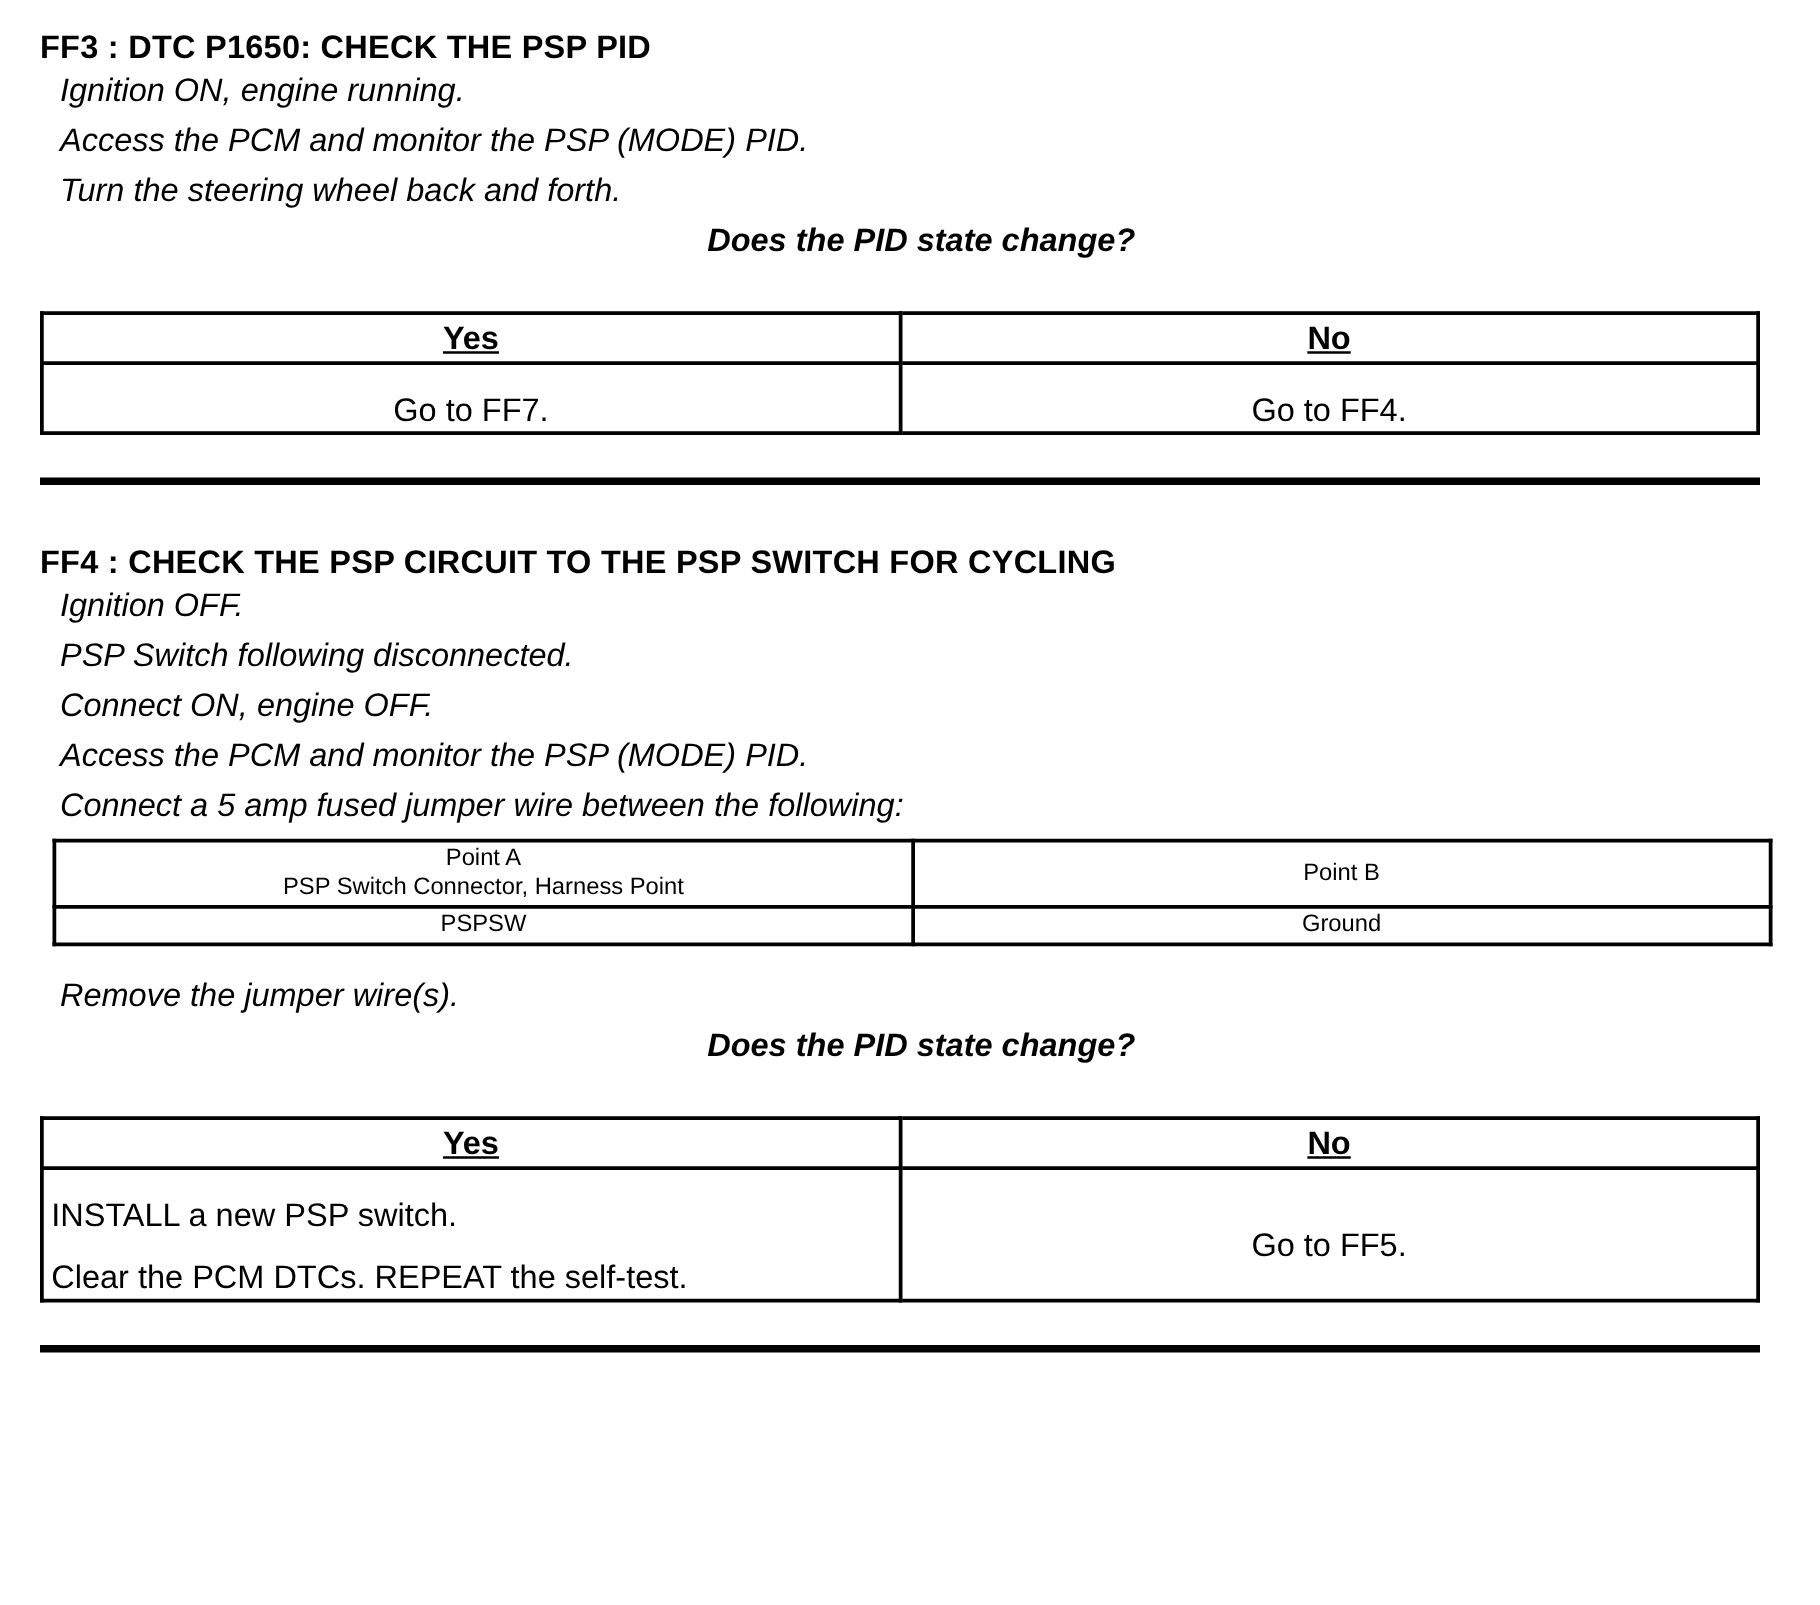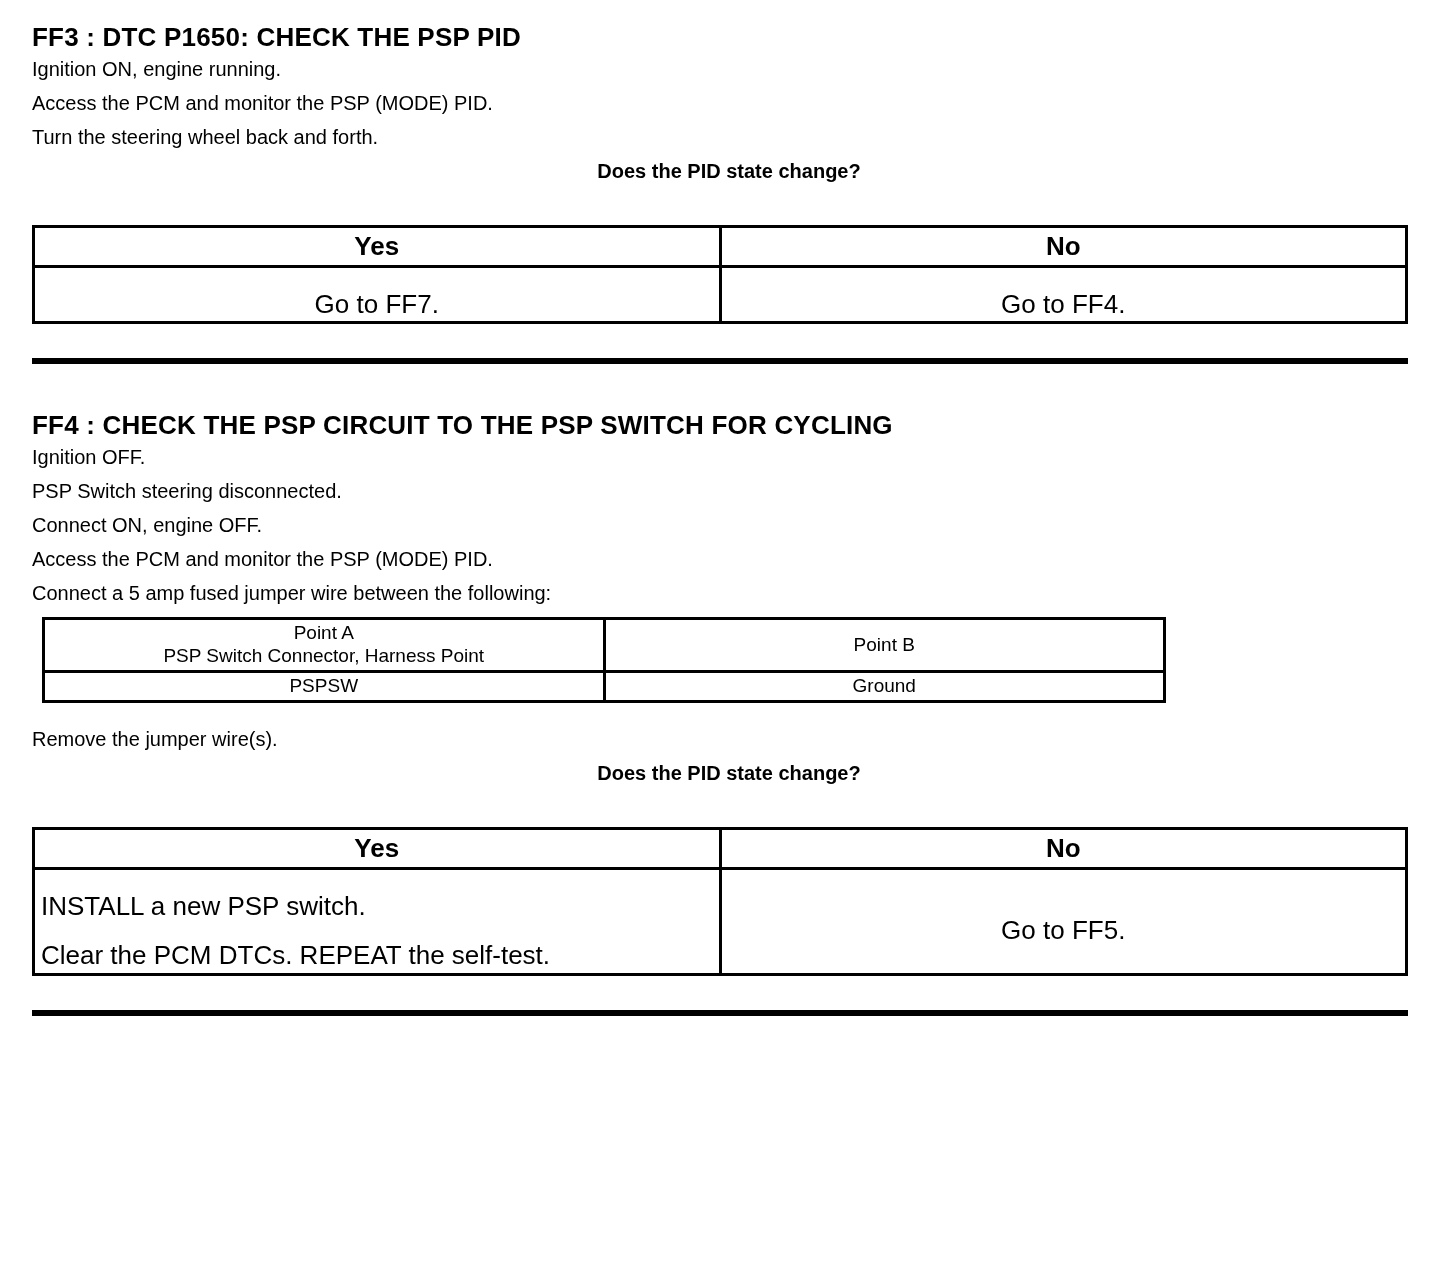--- a/index.html
+++ b/index.html
@@ -20,24 +20,25 @@
     box-sizing: border-box;
     width: 1456px;
   }
   .step-heading {
     font-size: 26px;
     font-weight: bold;
     letter-spacing: 0.2px;
     margin: 0 0 6px 2px;
   }
   .step-line {
-    font-size: 20px;
+    font-size: 26px;
     font-weight: normal;
     line-height: 1.0;
-    margin: 0 0 14px 2px;
+    margin: 0 0 14px 18px;
+    font-style: italic;
   }
   .step-line.bold {
     font-weight: bold;
     text-align: center;
   }
   .spacer-md { height: 30px; }
 
   
   table.decision {
     border-collapse: collapse;
@@ -49,30 +50,31 @@
   table.decision td {
     border: 3px solid #000;
     padding: 2px 6px;
     font-size: 26px;
     vertical-align: middle;
   }
   table.decision td.head {
     text-align: center;
     font-weight: bold;
     padding: 3px 6px;
+    text-decoration: underline;
   }
   td.center { text-align: center; }
   td.left { text-align: left; padding-left: 6px; }
   .cell-line { display: block; line-height: 1.13; margin-top: 20px; }
 
   
   table.points {
     border-collapse: collapse;
     table-layout: fixed;
-    width: 1124px;
+    width: 1376px;
     margin: 6px 0 0 12px;
     border: 3px solid #000;
   }
   table.points td {
     border: 3px solid #000;
     text-align: center;
     font-size: 19px;
     padding: 2px 4px;
     line-height: 1.2;
   }
@@ -122,21 +124,21 @@
   </div>
 
   <hr class="rule">
 
   <div style="height:46px"></div>
 
   <div>
     <div class="step-heading">FF4 : CHECK THE PSP CIRCUIT TO THE PSP SWITCH FOR CYCLING</div>
 
     <div class="step-line">Ignition OFF.</div>
-    <div class="step-line">PSP Switch steering disconnected.</div>
+    <div class="step-line">PSP Switch following disconnected.</div>
     <div class="step-line">Connect ON, engine OFF.</div>
     <div class="step-line">Access the PCM and monitor the  PSP (MODE) PID.</div>
     <div class="step-line">Connect a 5 amp fused jumper wire between the following:</div>
 
     <table class="points">
       <tbody>
           <tr>
         <td>
           <span class="sub">Point A</span>
           <span class="sub">PSP Switch Connector, Harness Point</span>

